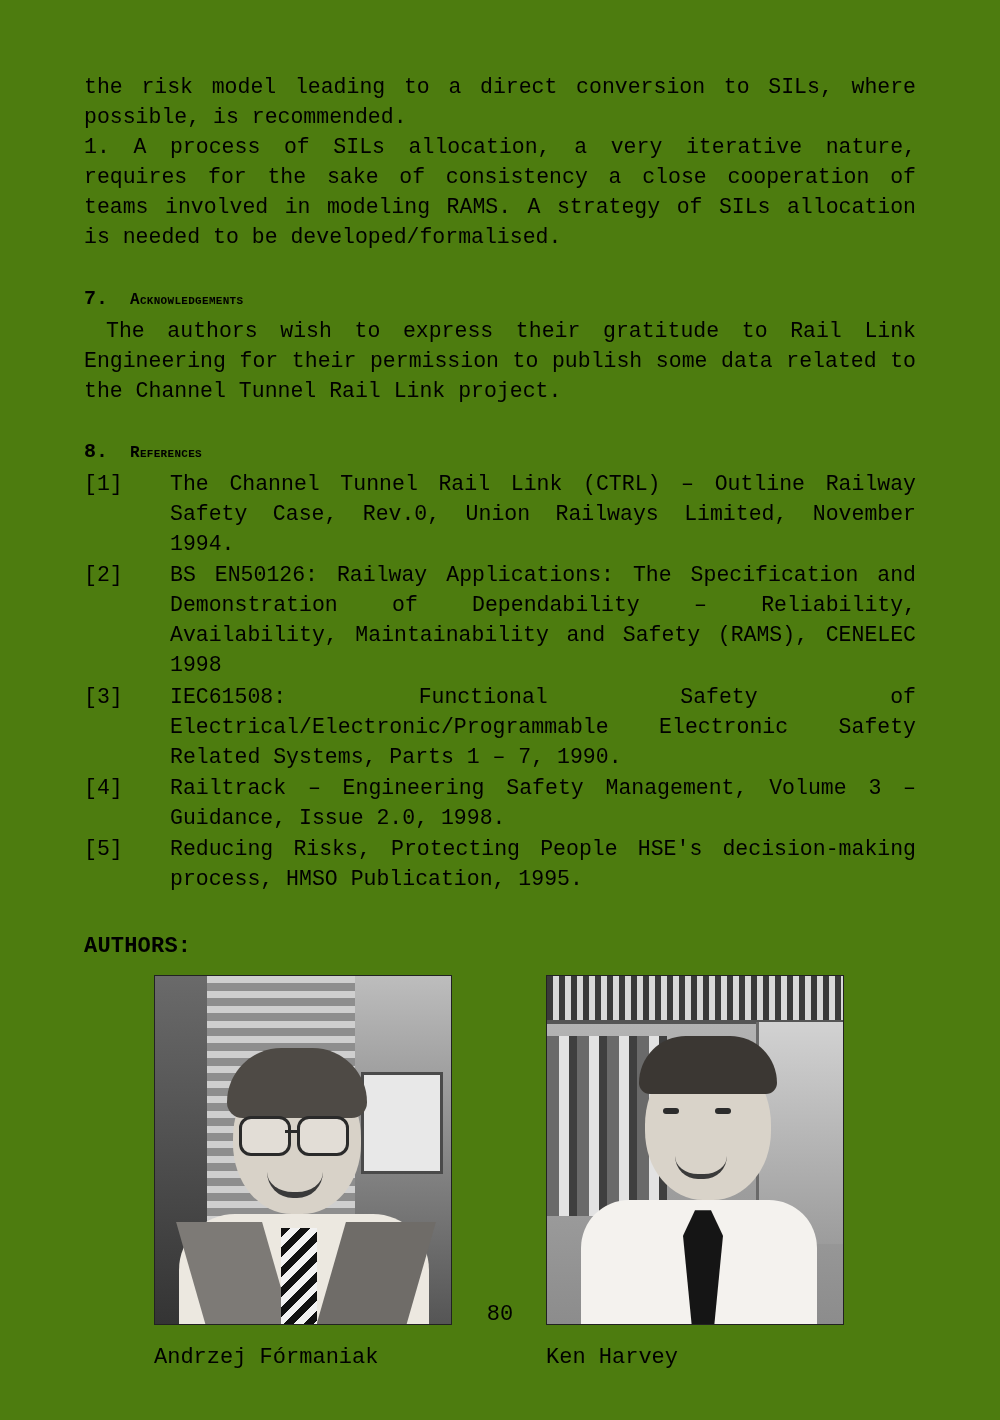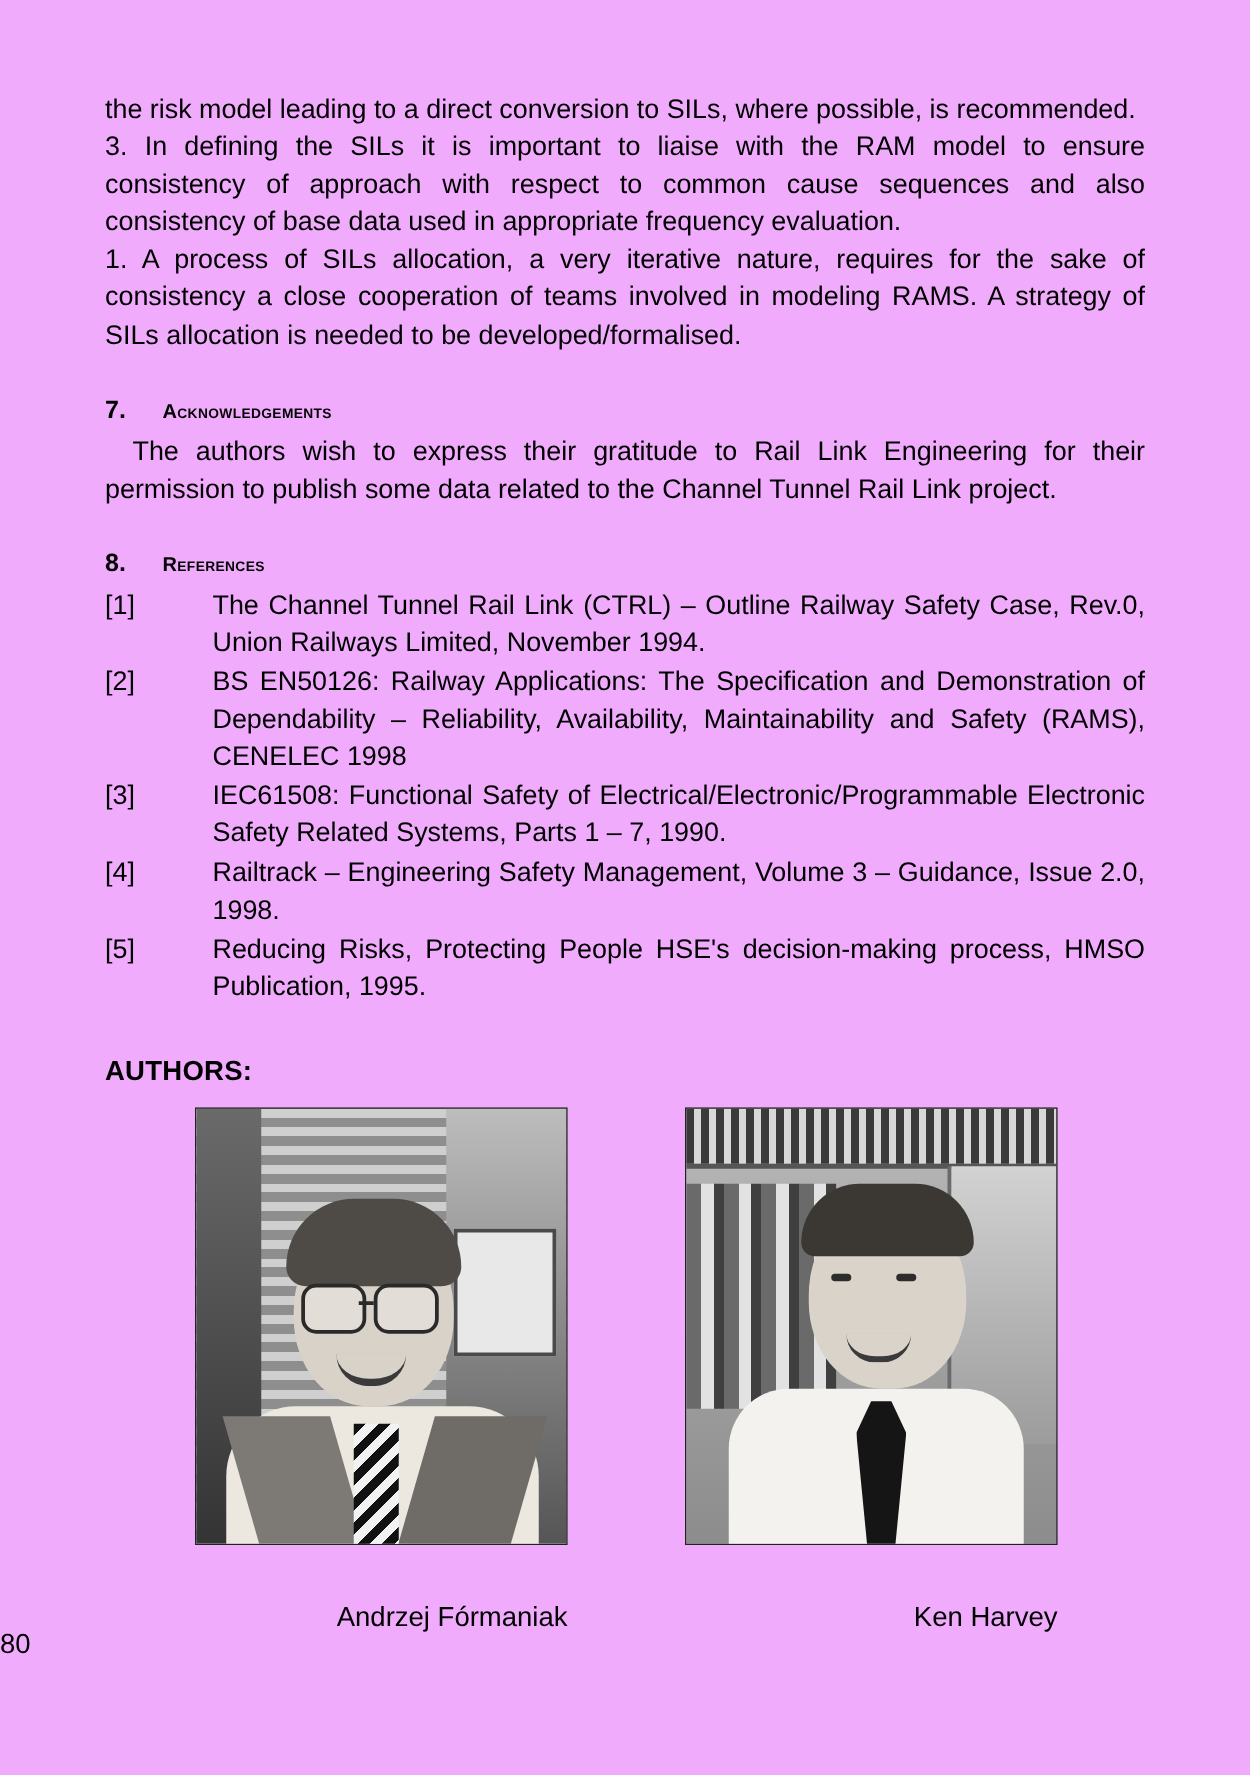--- a/index.html
+++ b/index.html
@@ -4,22 +4,22 @@
 <style>
   html, body {
     margin: 0;
     padding: 0;
     background: #ffffff;
   }
   .page {
     position: relative;
     width: 1000px;
     height: 1420px;
-    background: #f0abfc;
-    font-family: Liberation Sans, sans-serif;
+    background: #4d7c0f;
+    font-family: Liberation Mono, monospace;
     color: #000000;
     overflow: hidden;
   }
   .content {
     position: absolute;
     left: 84px;
     top: 72px;
     width: 832px;
   }
   p.body-text {
@@ -82,40 +82,40 @@
   .photos {
     margin-top: 16px;
     display: flex;
     justify-content: center;
     gap: 92px;
   }
   .photo-block {
     width: 300px;
     display: flex;
     flex-direction: column;
-    align-items: flex-end;
-    gap: 25px;
+    align-items: flex-start;
   }
   .photo-frame {
     width: 296px;
     height: 348px;
     border: 1px solid #222;
     overflow: hidden;
     position: relative;
     background: #9a9a9a;
   }
   .photo-caption {
     margin-top: 20px;
     font-size: 22px;
   }
   .page-number {
     position: absolute;
     left: 0;
     right: 0;
     top: 1302px;
+    text-align: center;
     font-size: 22px;
   }
   
   .p1-bg {
     position: absolute;
     inset: 0;
     background:
       repeating-linear-gradient(180deg, #cfcfcf 0px, #cfcfcf 7px, #8e8e8e 7px, #8e8e8e 15px);
   }
   .p1-rightpanel {
@@ -236,21 +236,20 @@
     clip-path: polygon(30% 0, 70% 0, 100% 22%, 78% 100%, 22% 100%, 0 22%);
   }
 </style>
 </head>
 <body>
 
 <div class="page">
   <div class="content">
 
     <p class="body-text">the risk model leading to a direct conversion to SILs, where possible, is recommended.</p>
-    <p class="body-text">3. In defining the SILs it is important to liaise with the RAM model to ensure consistency of approach with respect to common cause sequences and also consistency of base data used in appropriate frequency evaluation.</p>
     <p class="body-text last-line-left">1. A process of SILs allocation, a very iterative nature, requires for the sake of consistency a close cooperation of teams involved in modeling RAMS.  A strategy of SILs allocation is needed to be developed/formalised.</p>
 
     <div class="section-head">
       <span class="num">7.</span>
       <span class="title">Acknowledgements</span>
     </div>
     <p class="body-text para-indent">The authors wish to express their gratitude to Rail Link Engineering for their permission to publish some data related to the Channel Tunnel Rail Link project.</p>
 
     <div class="section-head">
       <span class="num">8.</span>

